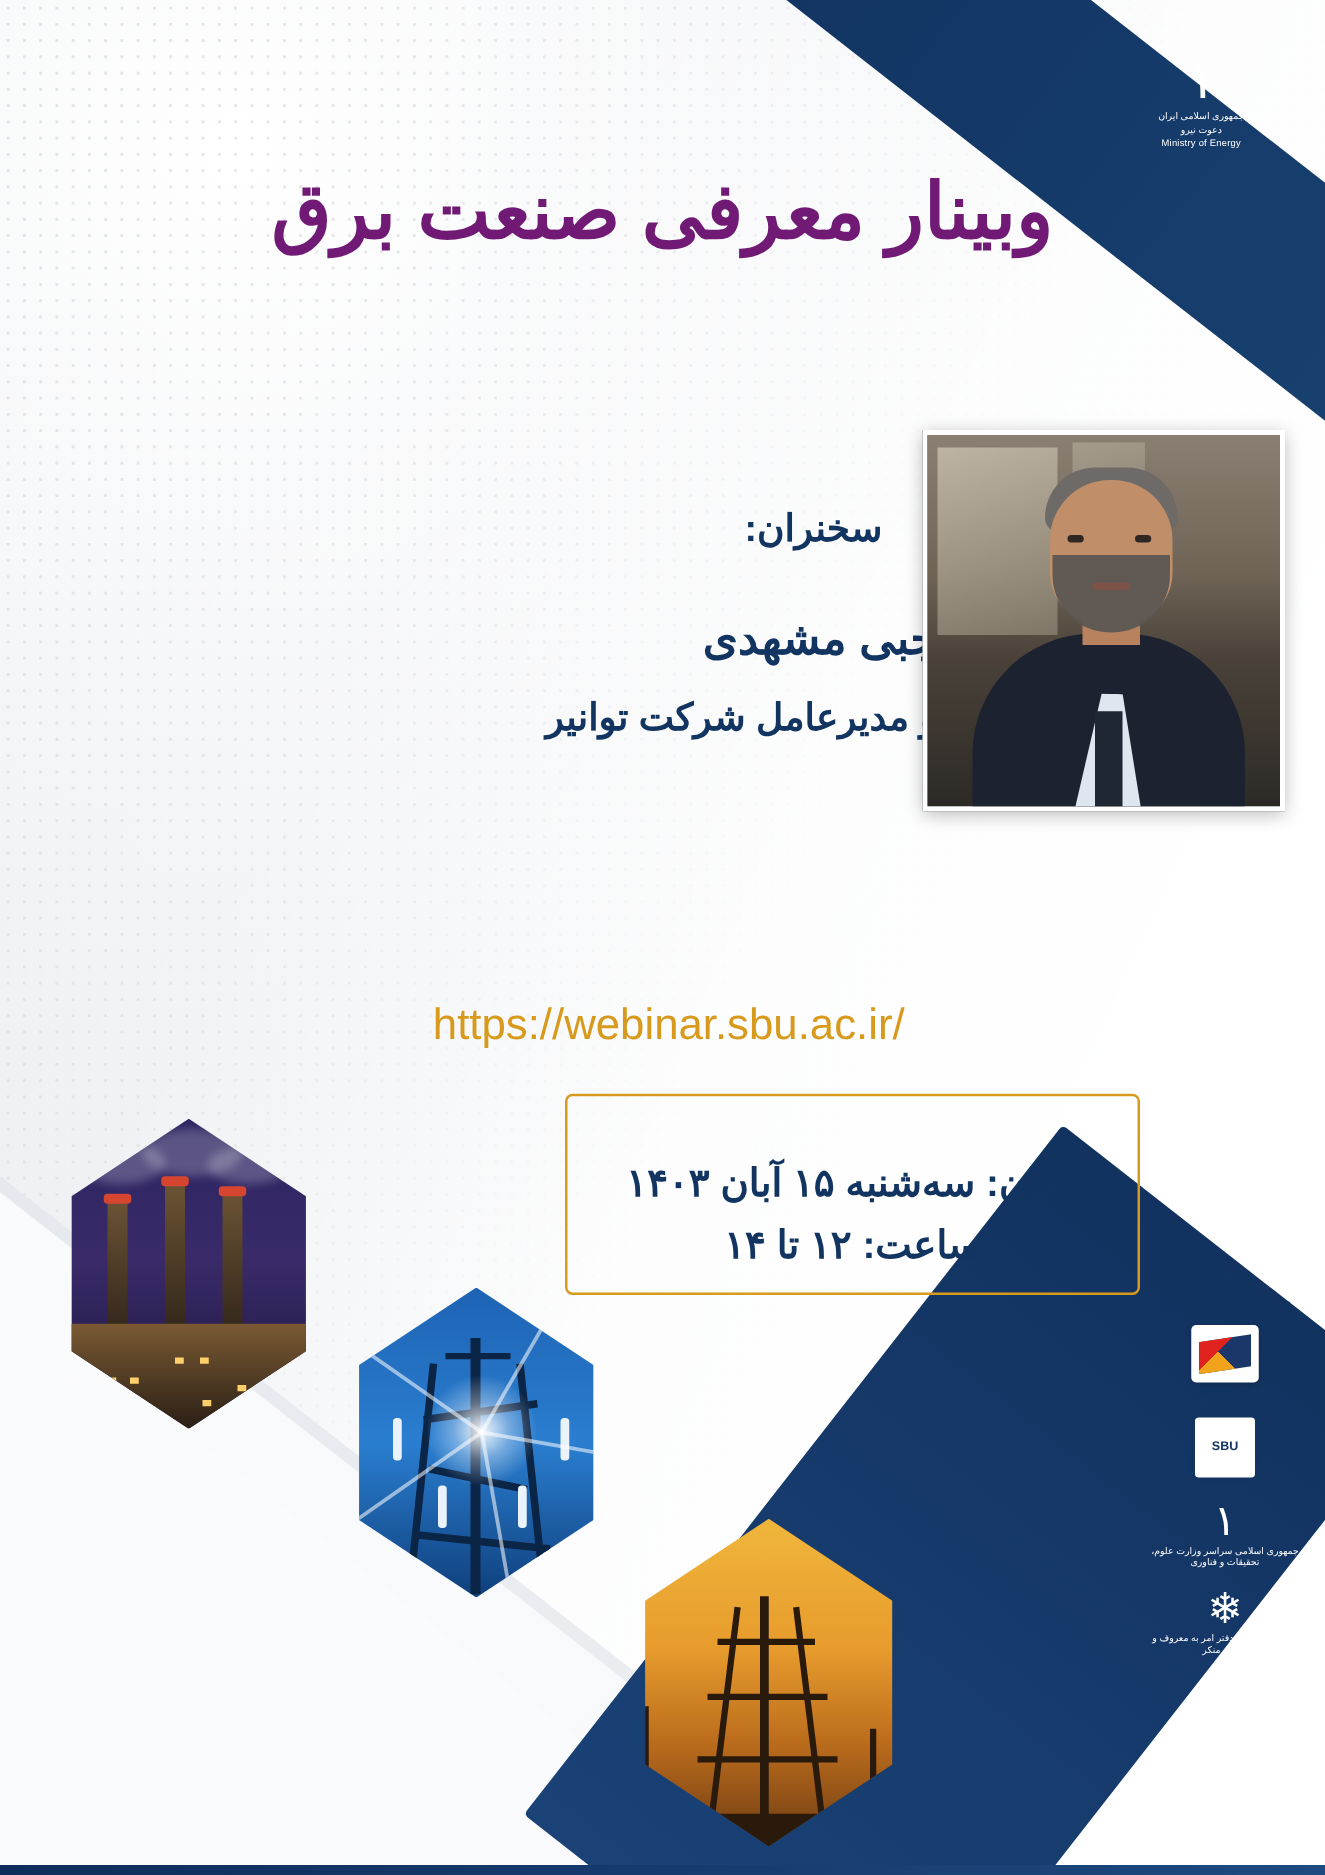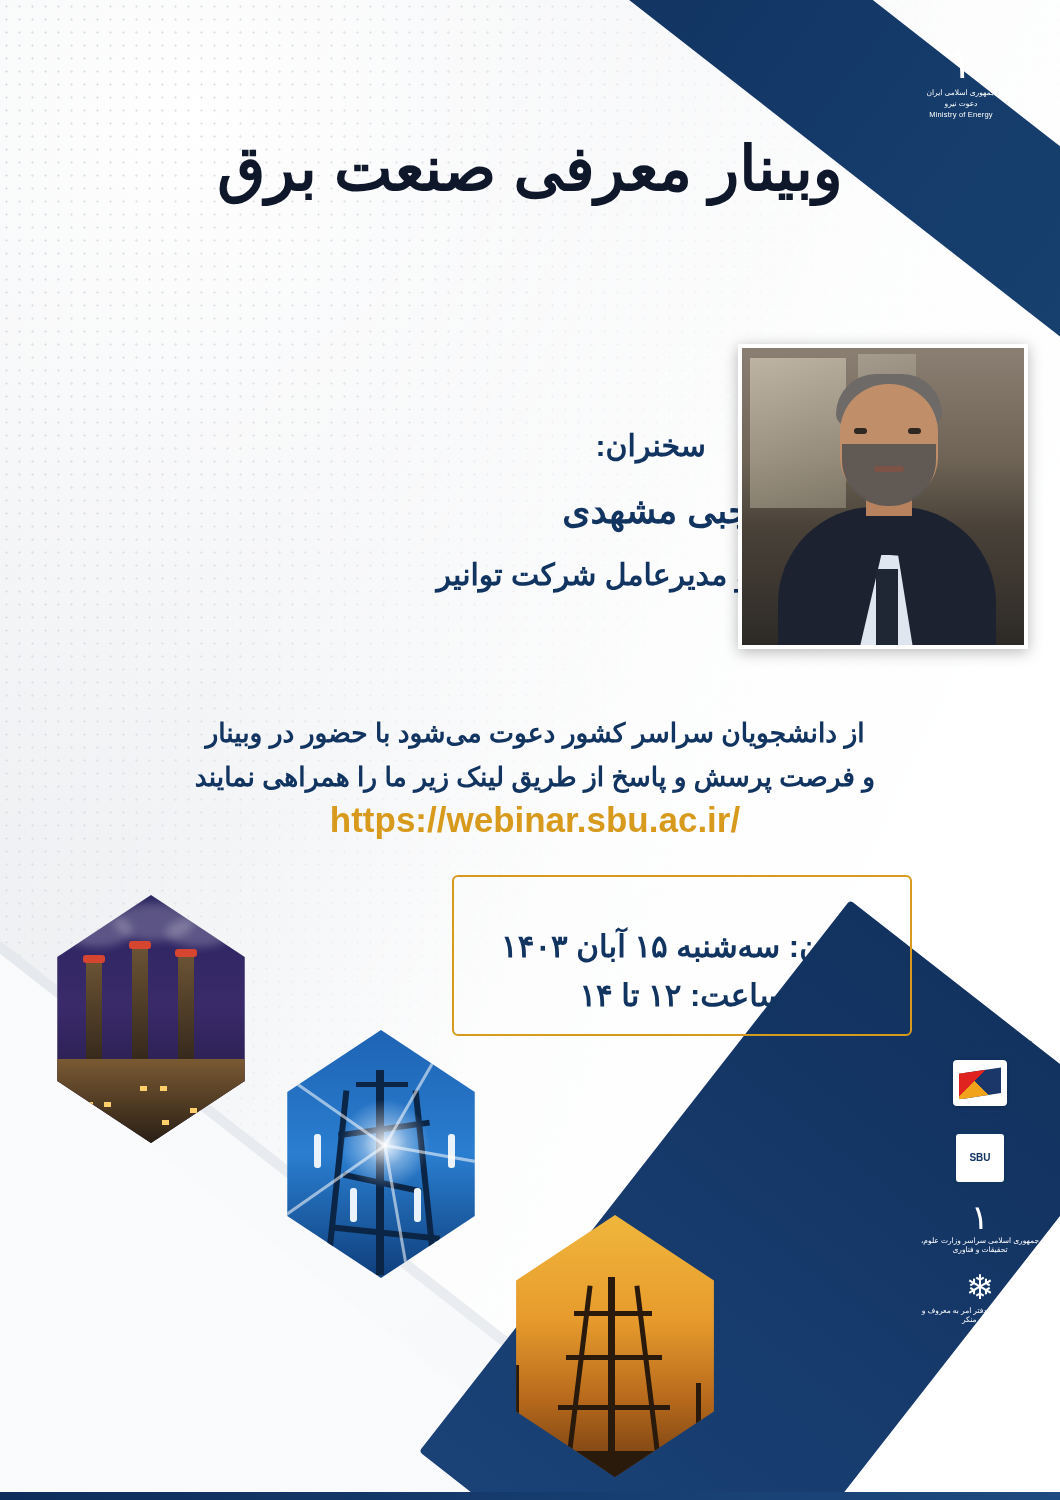--- a/index.html
+++ b/index.html
@@ -96,32 +96,32 @@
     position: absolute; right: 34px; top: 42px;
     width: 130px; text-align: center; color: #ffffff;
   }
   .emblem-glyph { font-size: 42px; line-height: 44px; }
   .emblem-line { font-size: 7.5px; letter-spacing: .2px; margin-top: 2px; }
 
   
   .title {
     position: absolute; right: 58px; top: 132px; left: 58px;
     text-align: center;
-    font-size: 62px; font-weight: bold; color: #0f172a;
+    font-size: 62px; font-weight: bold; color: #701a75;
     letter-spacing: -.5px;
   }
   .subtitle {
     position: absolute; right: 58px; top: 246px; left: 58px;
     text-align: center;
     font-size: 31px; font-weight: bold; color: #d79a1d;
   }
 
   
   .speakers-label {
-    position: absolute; right: 354px; top: 428px;
+    position: absolute; right: 354px; top: 405px;
     font-size: 30px; font-weight: bold; color: #123461;
   }
   .speaker-name {
     position: absolute; right: 80px; top: 490px;
     font-size: 36px; font-weight: bold; color: #123461;
     text-align: right; width: 590px;
   }
   .speaker-role {
     position: absolute; right: 80px; top: 556px;
     font-size: 30px; font-weight: bold; color: #123461;
@@ -201,21 +201,21 @@
   
   .invite {
     position: absolute; right: 110px; top: 712px; width: 830px;
     text-align: center;
     font-size: 26.5px; font-weight: bold; color: #123461;
     line-height: 1.65;
   }
   .link {
     position: absolute; right: 110px; top: 800px; width: 830px;
     text-align: center;
-    font-size: 35px; font-weight: bold; color: #d79a1d;
+    font-size: 35px; font-weight: normal; color: #d79a1d;
     direction: ltr;
   }
 
   
   .date-box {
     position: absolute; left: 452px; top: 875px;
     width: 460px; padding: 16px 22px 20px;
     border: 2px solid #d79a1d;
     border-radius: 6px;
     text-align: center;
@@ -331,24 +331,20 @@
       <div class="tie-gap"></div>
     <div class="neck"></div>
       <div class="hair"></div>
       <div class="head"></div>
     <div class="beard"></div>
       <div class="eye l"></div>
       <div class="eye r"></div>
       <div class="mouth"></div>
   </div>
 
-  <div class="invite">
-    <div>از دانشجویان سراسر کشور دعوت می‌شود با حضور در وبینار</div>
-    <div>و فرصت پرسش و پاسخ از طریق لینک زیر ما را همراهی نمایند</div>
-  </div>
   <a class="link" href="#" style="text-decoration:none">https://webinar.sbu.ac.ir/</a>
 
   <div class="date-box">
     <div class="l1">زمان: سه‌شنبه ۱۵ آبان ۱۴۰۳</div>
     <div class="l2">ساعت: ۱۲ تا ۱۴</div>
   </div>
 
   <div class="hex hex-1">
     <div class="h1-sky"></div>
     <div class="h1-smoke" style="left:20px;top:18px;width:70px;height:34px;"></div>

